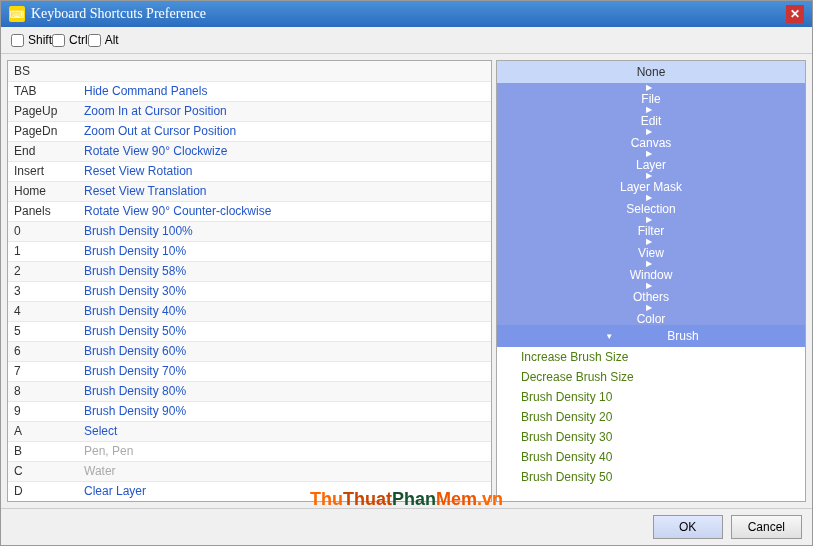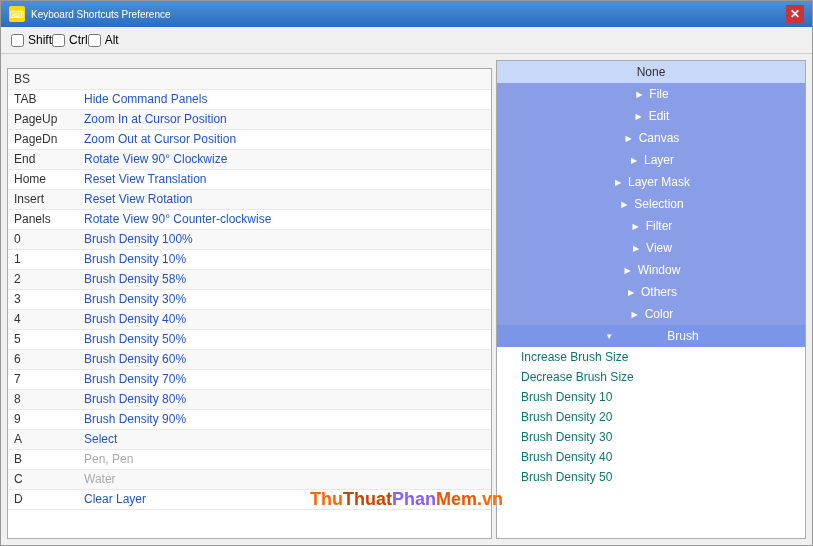--- a/index.html
+++ b/index.html
@@ -42,22 +42,23 @@
       width: 16px;
       height: 16px;
       background: #ffd700;
       border-radius: 2px;
       display: flex;
       align-items: center;
       justify-content: center;
       font-size: 10px;
     }
     .title-text {
-      font-size: 10px;
+      font-size: 14px;
       font-weight: normal;
+      font-family: Liberation Serif, serif;
     }
     .title-close {
       width: 18px;
       height: 18px;
       background: #cc3333;
       color: white;
       border: none;
       cursor: pointer;
       display: flex;
       align-items: center;
@@ -90,21 +91,20 @@
       padding: 6px;
       gap: 4px;
     }
     .left-panel {
       flex: 1;
       border: 1px solid #aaa;
       background: white;
       overflow: hidden;
       display: flex;
       flex-direction: column;
-      margin-top: 8px;
     }
     .right-panel {
       width: 310px;
       border: 1px solid #aaa;
       background: white;
       overflow: hidden;
       display: flex;
       flex-direction: column;
     }
     .table-container {
@@ -167,20 +167,21 @@
       justify-content: center;
     }
     .tree-item.selected {
       background: #7b96e8;
       color: white;
       gap: 48px;
     }
     .tree-item.header {
       background: #8a9ee8;
       color: white;
+      flex-direction: column;
     }
     .tree-arrow {
       width: 12px;
       height: 12px;
       display: inline-flex;
       align-items: center;
       justify-content: center;
       margin-right: 4px;
       font-size: 8px;
       color: white;
@@ -194,21 +195,21 @@
     .tree-label {
       font-size: 12px;
     }
     .tree-child-item {
       display: flex;
       align-items: center;
       height: 20px;
       padding: 0 24px 0 24px;
       cursor: pointer;
       background: white;
-      color: #0f766e;
+      color: #4d7c0f;
     }
     .none-item {
       background: #c8d8f8;
       color: #333;
     }
     .bottom-bar {
       padding: 6px 10px;
       display: flex;
       justify-content: flex-end;
       gap: 8px;
@@ -223,21 +224,21 @@
       transform: translateX(-50%);
       font-size: 18px;
       font-weight: bold;
       color: #ff6600;
       pointer-events: none;
       white-space: nowrap;
       z-index: 10;
     }
     .watermark span.thu { color: #ff6600; }
     .watermark span.thuat { color: #cc4400; }
-    .watermark span.phan { color: #8b5cf6; }
+    .watermark span.phan { color: #14532d; }
     .watermark span.mem { color: #ee5500; }
     .btn {
       padding: 4px 16px;
       border: 1px solid #999;
       background: linear-gradient(to bottom, #f8f8f8, #e0e0e0);
       cursor: pointer;
       font-size: 12px;
       min-width: 70px;
     }
     .btn-ok {
@@ -298,26 +299,26 @@
                 </tr>
                 <tr>
                   <td>PageDn</td>
                   <td>Zoom Out at Cursor Position</td>
                 </tr>
                 <tr>
                   <td>End</td>
                   <td>Rotate View 90° Clockwize</td>
                 </tr>
                 <tr>
+                  <td>Insert</td>
+                  <td>Reset View Rotation</td>
+                </tr>
+                <tr>
                   <td>Home</td>
                   <td>Reset View Translation</td>
-                </tr>
-                <tr>
-                  <td>Insert</td>
-                  <td>Reset View Rotation</td>
                 </tr>
                 <tr>
                   <td>Panels</td>
                   <td>Rotate View 90° Counter-clockwise</td>
                 </tr>
                 <tr>
                   <td>0</td>
                   <td>Brush Density 100%</td>
                 </tr>
                 <tr>
@@ -436,18 +437,22 @@
               <div class="tree-child-item">Brush Density 10</div>
               <div class="tree-child-item">Brush Density 20</div>
               <div class="tree-child-item">Brush Density 30</div>
               <div class="tree-child-item">Brush Density 40</div>
               <div class="tree-child-item">Brush Density 50</div>
             </div>
         </div>
       </div>
     </div>
 
+    <div class="bottom-bar">
+      <button class="btn btn-ok">OK</button>
+      <button class="btn">Cancel</button>
+    </div>
   </div>
 
   <div class="watermark">
     <span class="thu">Thu</span><span class="thuat">Thuat</span><span class="phan">Phan</span><span class="mem">Mem</span><span>.vn</span>
   </div>
 </div>
 
 </body></html>

